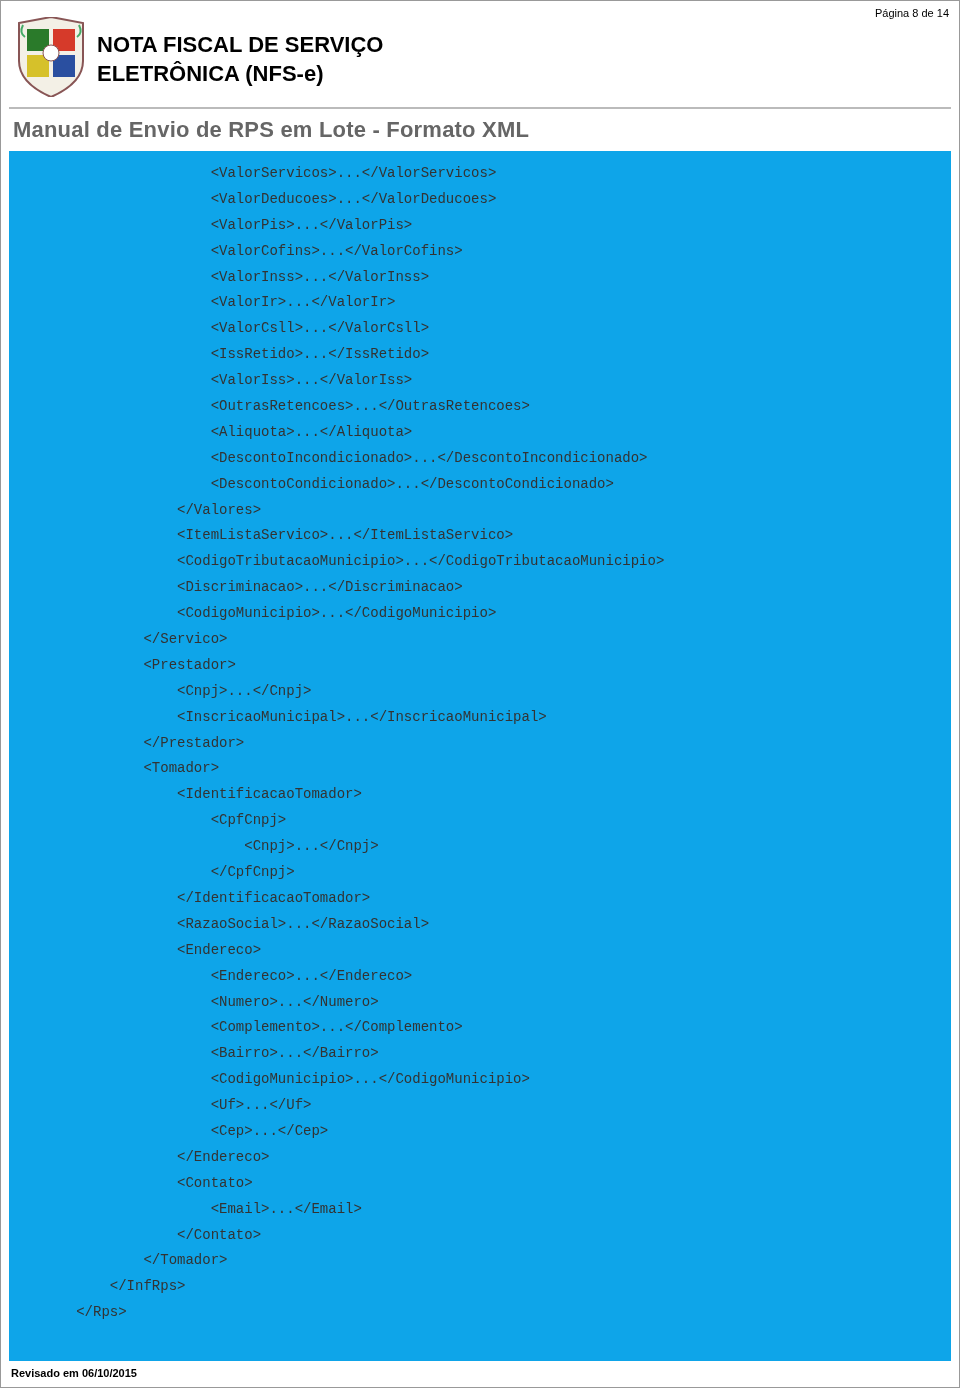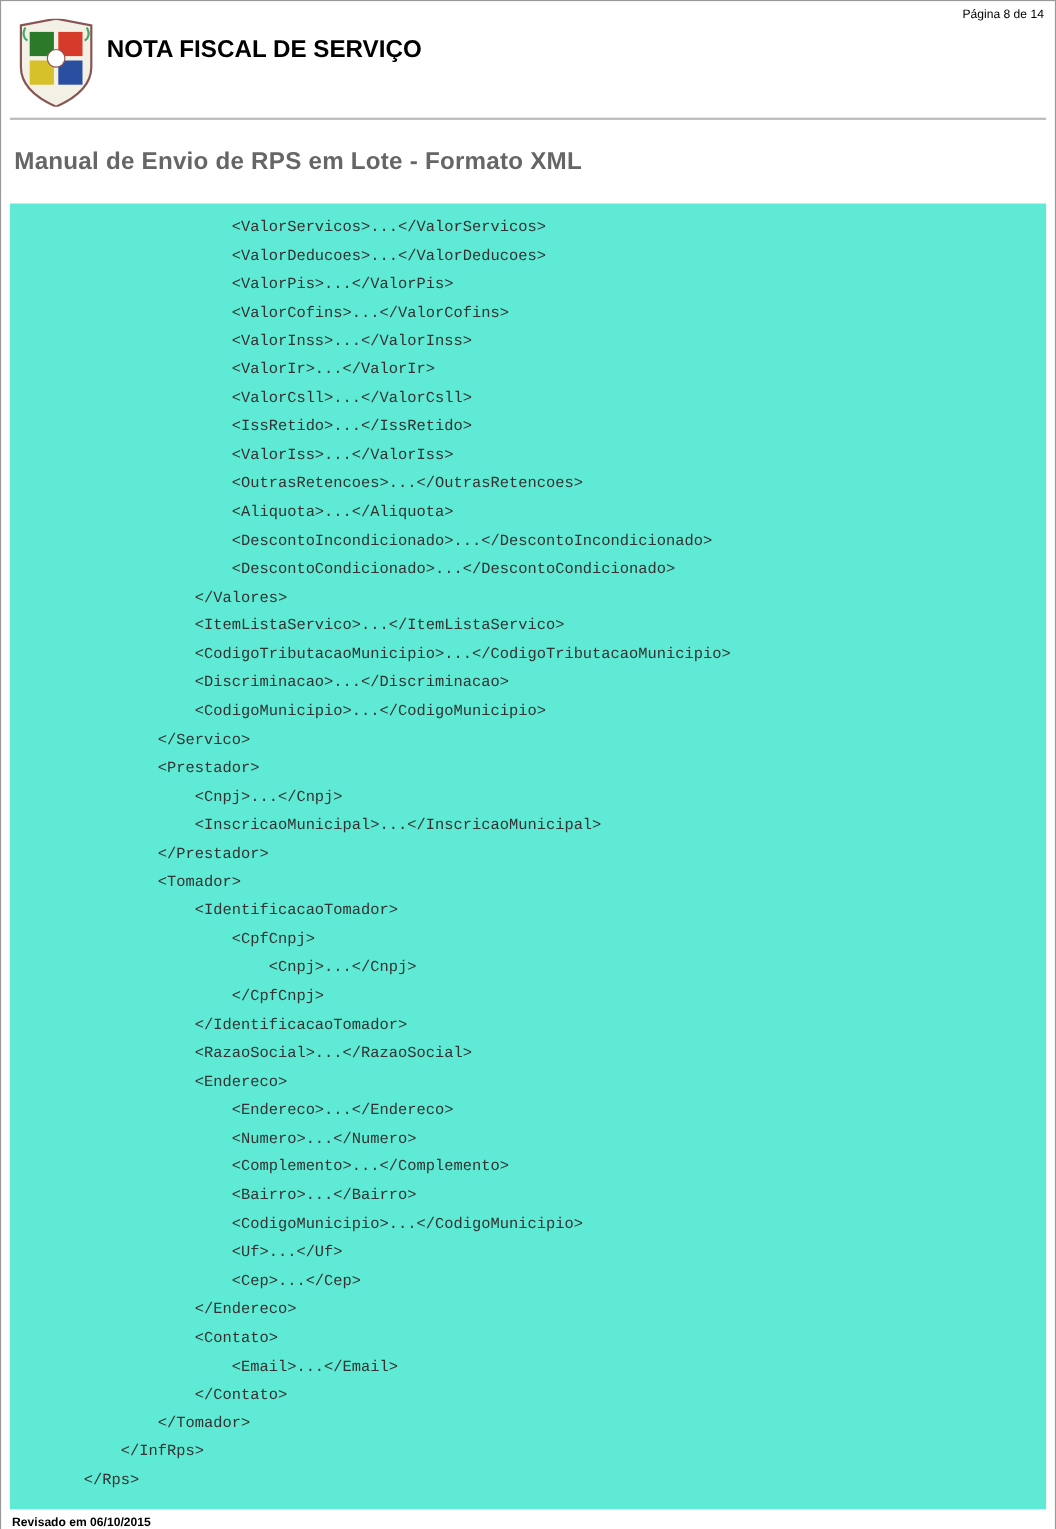--- a/index.html
+++ b/index.html
@@ -50,25 +50,25 @@
       font-size: 22px;
       font-weight: bold;
       color: #000;
       line-height: 1.3;
     }
     .subtitle {
       font-family: "Arial Black", Arial, sans-serif;
       font-size: 22px;
       font-weight: 900;
       color: #666;
-      padding: 25px 4px;
+      padding: 8px 4px;
       letter-spacing: 0.2px;
     }
     .code-block {
-      background: #5eead4;
+      background: #0ea5e9;
       font-family: "Courier New", Courier, monospace;
       font-size: 14px;
       line-height: 1.85;
       color: #333;
       padding: 10px 0 12px 0;
       flex: 1;
       white-space: pre;
       overflow: hidden;
     }
     .code-line {
@@ -95,20 +95,21 @@
         <rect x="38" y="12" width="22" height="22" fill="#d63a2a"></rect>
         <rect x="12" y="38" width="22" height="22" fill="#d6c12a"></rect>
         <rect x="38" y="38" width="22" height="22" fill="#2a4fa0"></rect>
         <circle cx="36" cy="36" r="8" fill="#fff" stroke="#855" stroke-width="1"></circle>
         <path d="M8 8 Q4 16 10 20" fill="none" stroke="#4a6" stroke-width="2"></path>
         <path d="M64 8 Q68 16 62 20" fill="none" stroke="#4a6" stroke-width="2"></path>
       </svg>
     </div>
     <div class="header-text">
       <div class="header-title">NOTA FISCAL DE SERVIÇO</div>
+      <div class="header-title">ELETRÔNICA (NFS-e)</div>
     </div>
   </div>
 
   <div class="subtitle">Manual de Envio de RPS em Lote - Formato XML</div>
 
   <div class="code-block" id="code-block"><span class="code-line">                        &lt;ValorServicos&gt;...&lt;/ValorServicos&gt;</span><span class="code-line">                        &lt;ValorDeducoes&gt;...&lt;/ValorDeducoes&gt;</span><span class="code-line">                        &lt;ValorPis&gt;...&lt;/ValorPis&gt;</span><span class="code-line">                        &lt;ValorCofins&gt;...&lt;/ValorCofins&gt;</span><span class="code-line">                        &lt;ValorInss&gt;...&lt;/ValorInss&gt;</span><span class="code-line">                        &lt;ValorIr&gt;...&lt;/ValorIr&gt;</span><span class="code-line">                        &lt;ValorCsll&gt;...&lt;/ValorCsll&gt;</span><span class="code-line">                        &lt;IssRetido&gt;...&lt;/IssRetido&gt;</span><span class="code-line">                        &lt;ValorIss&gt;...&lt;/ValorIss&gt;</span><span class="code-line">                        &lt;OutrasRetencoes&gt;...&lt;/OutrasRetencoes&gt;</span><span class="code-line">                        &lt;Aliquota&gt;...&lt;/Aliquota&gt;</span><span class="code-line">                        &lt;DescontoIncondicionado&gt;...&lt;/DescontoIncondicionado&gt;</span><span class="code-line">                        &lt;DescontoCondicionado&gt;...&lt;/DescontoCondicionado&gt;</span><span class="code-line">                    &lt;/Valores&gt;</span><span class="code-line">                    &lt;ItemListaServico&gt;...&lt;/ItemListaServico&gt;</span><span class="code-line">                    &lt;CodigoTributacaoMunicipio&gt;...&lt;/CodigoTributacaoMunicipio&gt;</span><span class="code-line">                    &lt;Discriminacao&gt;...&lt;/Discriminacao&gt;</span><span class="code-line">                    &lt;CodigoMunicipio&gt;...&lt;/CodigoMunicipio&gt;</span><span class="code-line">                &lt;/Servico&gt;</span><span class="code-line">                &lt;Prestador&gt;</span><span class="code-line">                    &lt;Cnpj&gt;...&lt;/Cnpj&gt;</span><span class="code-line">                    &lt;InscricaoMunicipal&gt;...&lt;/InscricaoMunicipal&gt;</span><span class="code-line">                &lt;/Prestador&gt;</span><span class="code-line">                &lt;Tomador&gt;</span><span class="code-line">                    &lt;IdentificacaoTomador&gt;</span><span class="code-line">                        &lt;CpfCnpj&gt;</span><span class="code-line">                            &lt;Cnpj&gt;...&lt;/Cnpj&gt;</span><span class="code-line">                        &lt;/CpfCnpj&gt;</span><span class="code-line">                    &lt;/IdentificacaoTomador&gt;</span><span class="code-line">                    &lt;RazaoSocial&gt;...&lt;/RazaoSocial&gt;</span><span class="code-line">                    &lt;Endereco&gt;</span><span class="code-line">                        &lt;Endereco&gt;...&lt;/Endereco&gt;</span><span class="code-line">                        &lt;Numero&gt;...&lt;/Numero&gt;</span><span class="code-line">                        &lt;Complemento&gt;...&lt;/Complemento&gt;</span><span class="code-line">                        &lt;Bairro&gt;...&lt;/Bairro&gt;</span><span class="code-line">                        &lt;CodigoMunicipio&gt;...&lt;/CodigoMunicipio&gt;</span><span class="code-line">                        &lt;Uf&gt;...&lt;/Uf&gt;</span><span class="code-line">                        &lt;Cep&gt;...&lt;/Cep&gt;</span><span class="code-line">                    &lt;/Endereco&gt;</span><span class="code-line">                    &lt;Contato&gt;</span><span class="code-line">                        &lt;Email&gt;...&lt;/Email&gt;</span><span class="code-line">                    &lt;/Contato&gt;</span><span class="code-line">                &lt;/Tomador&gt;</span><span class="code-line">            &lt;/InfRps&gt;</span><span class="code-line">        &lt;/Rps&gt;</span></div>
 
   <div class="footer">Revisado em 06/10/2015</div>
 </div>
 

